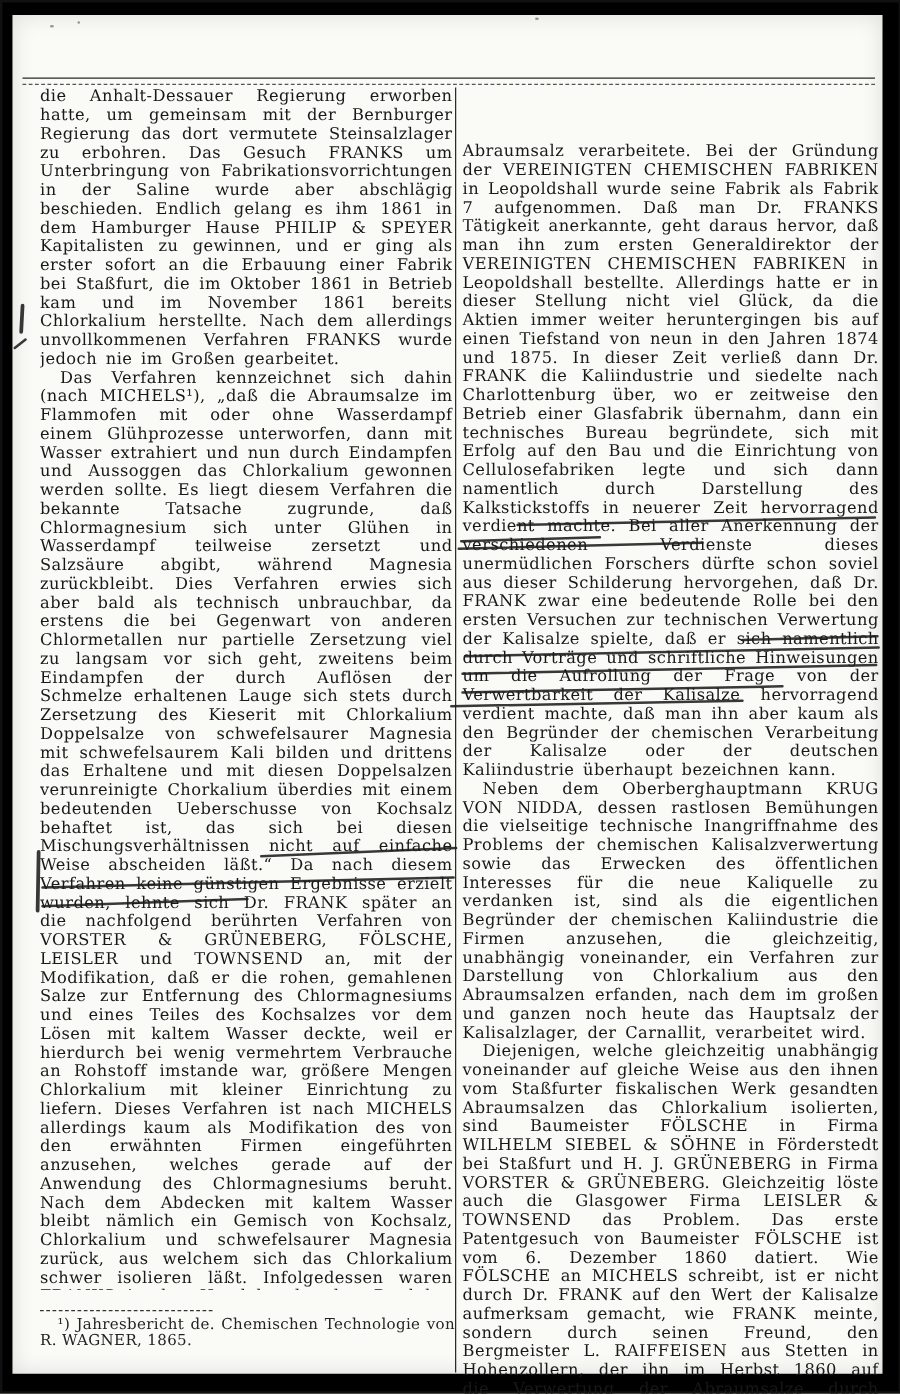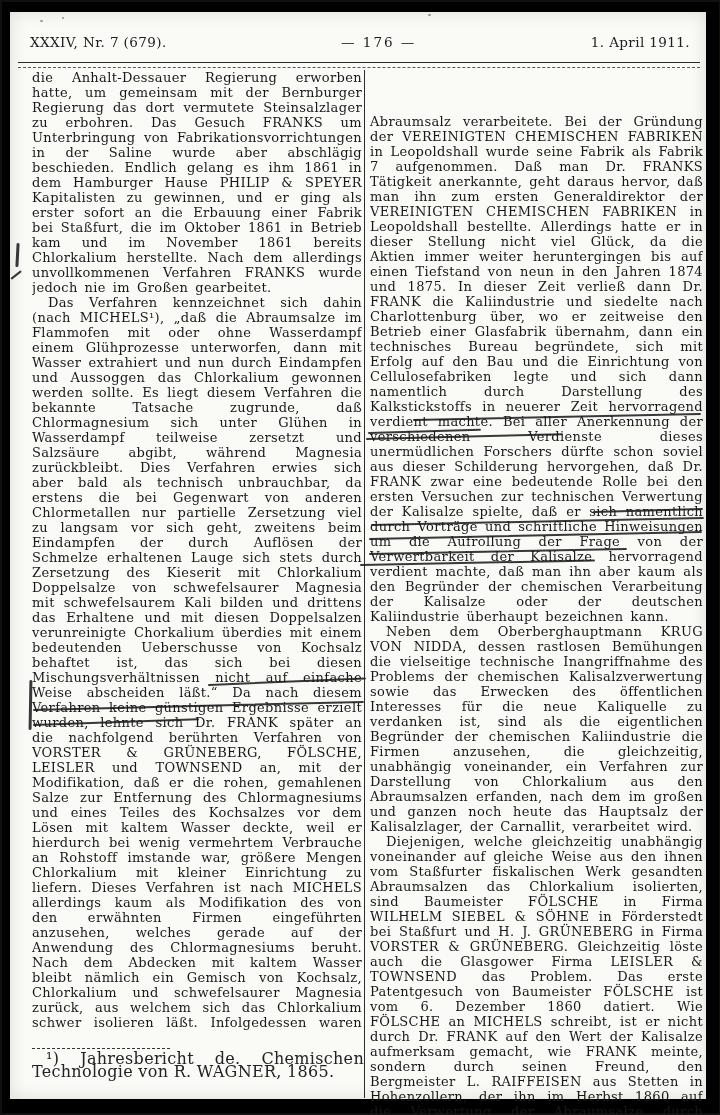--- a/index.html
+++ b/index.html
@@ -41,43 +41,38 @@
     position:absolute;left:354px;top:58px;width:1px;height:1028px;
     background:#2b2b2b;
   }
   .footnote-block{
     position:absolute;left:22px;top:1036px;width:332px;
   }
   .footnote-rule{
     width:138px;height:0;border-top:1.6px dashed #333;margin-bottom:4px;
   }
   .footnote-text{
-    margin:0;font-size:16px;line-height:12.5px;color:#222;
+    margin:0;font-size:12px;line-height:12.5px;color:#222;
     text-indent:14px;text-align:justify;letter-spacing:.3px;
   }
   
   .pen{
     position:absolute;height:2px;background:#1d1d1d;border-radius:2px;
     transform-origin:left center;opacity:.88;
   }
   .pen.vert{width:2.5px;border-radius:2px;}
   
   .speck{position:absolute;background:#333;border-radius:50%;opacity:.5;}
 </style>
 </head>
 <body>
 
 <div class="scan-frame">
   <div class="page">
 
-    <div class="header">
-      <span>XXXIV, Nr. 7 (679).</span>
-      <span class="center">— 176 —</span>
-      <span>1. April 1911.</span>
-    </div>
     <div class="header-rule"></div>
 
     <div class="col col-left">
       <p class="noindent">die Anhalt-Dessauer Regierung erworben hatte, um gemeinsam mit der Bernburger Regierung das dort vermutete Steinsalzlager zu erbohren. Das Gesuch FRANKS um Unterbringung von Fabrikationsvorrichtungen in der Saline wurde aber abschlägig beschieden. Endlich gelang es ihm 1861 in dem Hamburger Hause PHILIP &amp; SPEYER Kapitalisten zu gewinnen, und er ging als erster sofort an die Erbauung einer Fabrik bei Staßfurt, die im Oktober 1861 in Betrieb kam und im November 1861 bereits Chlorkalium herstellte. Nach dem allerdings unvollkommenen Verfahren FRANKS wurde jedoch nie im Großen gearbeitet.</p>
       <p>Das Verfahren kennzeichnet sich dahin (nach MICHELS¹), „daß die Abraumsalze im Flammofen mit oder ohne Wasserdampf einem Glühprozesse unterworfen, dann mit Wasser extrahiert und nun durch Eindampfen und Aussoggen das Chlorkalium gewonnen werden sollte. Es liegt diesem Verfahren die bekannte Tatsache zugrunde, daß Chlormagnesium sich unter Glühen in Wasserdampf teilweise zersetzt und Salzsäure abgibt, während Magnesia zurückbleibt. Dies Verfahren erwies sich aber bald als technisch unbrauchbar, da erstens die bei Gegenwart von anderen Chlormetallen nur partielle Zersetzung viel zu langsam vor sich geht, zweitens beim Eindampfen der durch Auflösen der Schmelze erhaltenen Lauge sich stets durch Zersetzung des Kieserit mit Chlorkalium Doppelsalze von schwefelsaurer Magnesia mit schwefelsaurem Kali bilden und drittens das Erhaltene und mit diesen Doppelsalzen verunreinigte Chorkalium überdies mit einem bedeutenden Ueberschusse von Kochsalz behaftet ist, das sich bei diesen Mischungsverhältnissen nicht auf einfache Weise abscheiden läßt.“ Da nach diesem Verfahren keine günstigen Ergebnisse erzielt wurden, lehnte sich Dr. FRANK später an die nachfolgend berührten Verfahren von VORSTER &amp; GRÜNEBERG, FÖLSCHE, LEISLER und TOWNSEND an, mit der Modifikation, daß er die rohen, gemahlenen Salze zur Entfernung des Chlormagnesiums und eines Teiles des Kochsalzes vor dem Lösen mit kaltem Wasser deckte, weil er hierdurch bei wenig vermehrtem Verbrauche an Rohstoff imstande war, größere Mengen Chlorkalium mit kleiner Einrichtung zu liefern. Dieses Verfahren ist nach MICHELS allerdings kaum als Modifikation des von den erwähnten Firmen eingeführten anzusehen, welches gerade auf der Anwendung des Chlormagnesiums beruht. Nach dem Abdecken mit kaltem Wasser bleibt nämlich ein Gemisch von Kochsalz, Chlorkalium und schwefelsaurer Magnesia zurück, aus welchem sich das Chlorkalium schwer isolieren läßt. Infolgedessen waren FRANKS in den Handel gebrachte Produkte reich an Magnesiumsalzen und eigneten sich z. B. schlecht zur Fabrikation von Kalisalpeter, wie MICHELS hervorhebt. Immerhin arbeitete FRANK unermüdlich an der Verbesserung seiner Anlage, sodaß die Fabrik nach und nach erweitert werden konnte und 1862 bereits 84603 Zentner</p>
     </div>
 
     <div class="column-divider"></div>
 
     <div class="col col-right">

